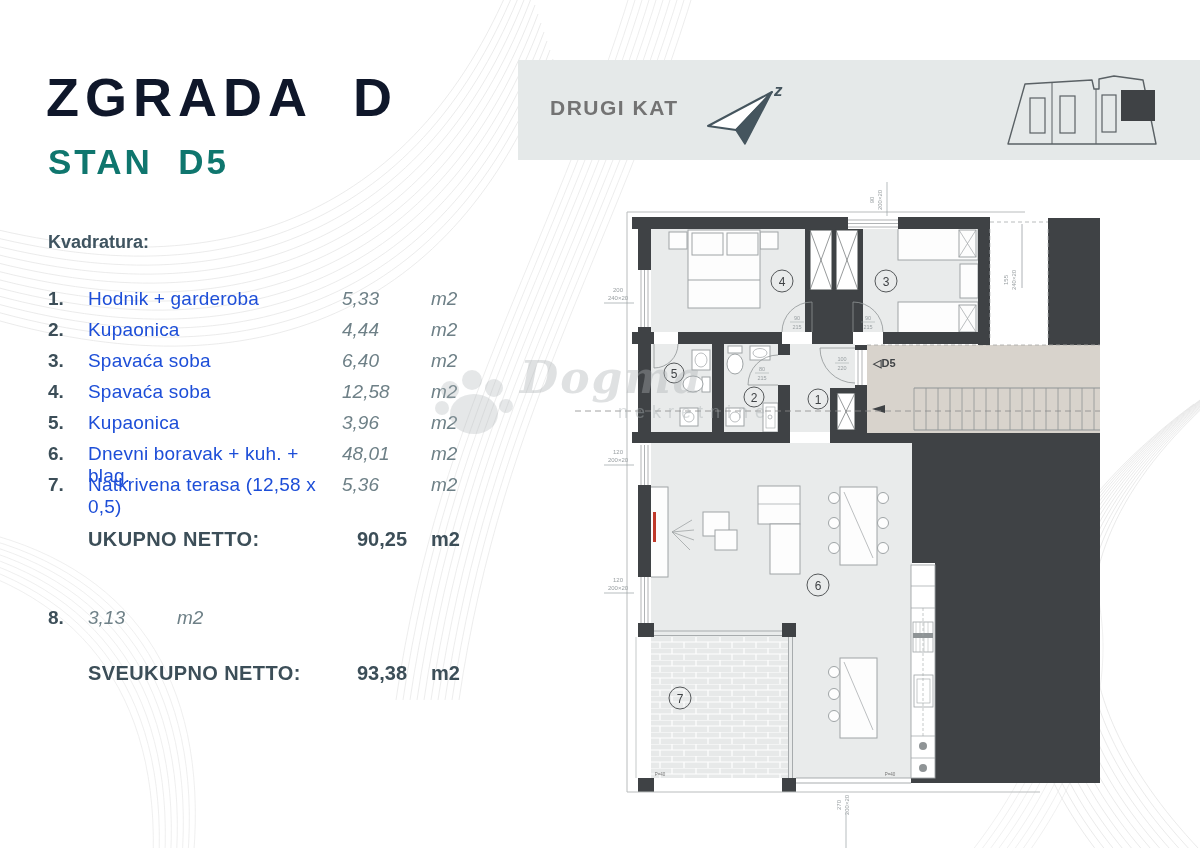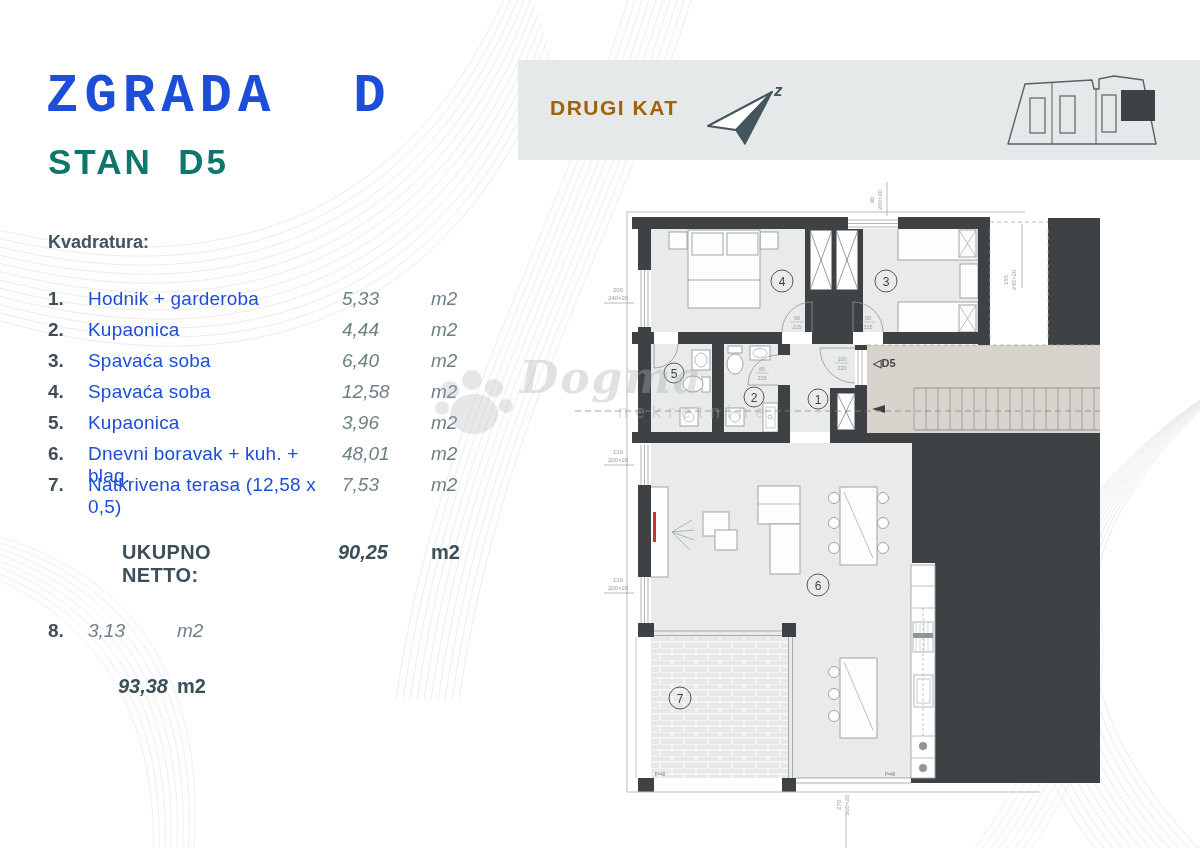--- a/index.html
+++ b/index.html
@@ -2,42 +2,42 @@
 <html><head>
 <meta charset="utf-8">
 <style>
   html,body{margin:0;padding:0;}
   .page{position:relative;width:1200px;height:848px;background:#ffffff;overflow:hidden;
         font-family:"Liberation Sans", sans-serif;}
   
   #waves{position:absolute;left:0;top:0;z-index:0;}
   
   .building-title{position:absolute;left:46px;top:66px;font-size:54px;font-weight:bold;
-        letter-spacing:6px;color:#1d4ed8;white-space:pre;z-index:2;font-family:Liberation Mono, monospace;}
+        letter-spacing:6px;color:#0f172a;white-space:pre;z-index:2;}
   .unit-title{position:absolute;left:48px;top:142px;font-size:35px;font-weight:bold;
         letter-spacing:3px;color:#0f766e;white-space:pre;z-index:2;}
   .areas-heading{position:absolute;left:48px;top:232px;font-size:18px;font-weight:bold;
         color:#3f5460;z-index:2;}
   
   .areas{position:absolute;left:48px;top:288px;width:427px;z-index:2;}
   .arow{display:flex;align-items:baseline;height:31px;font-size:19px;}
   .arow .num{width:40px;font-weight:bold;color:#3c4e58;}
   .arow .lbl{flex:1;color:#1d4ed8;letter-spacing:.2px;}
   .arow .val{width:80px;font-style:italic;color:#6e8087;}
   .arow .unit{width:44px;padding-left:9px;font-style:italic;color:#6e8087;}
   .trow{display:flex;align-items:baseline;height:31px;font-size:20px;font-weight:bold;color:#3c4e58;}
   .trow .sp{width:40px;}
   .trow .lbl{flex:1;letter-spacing:.4px;}
-  .trow .val{width:80px;text-align:right;font-style:italic;}
+  .trow .val{width:80px;text-align:center;}
   .trow .unit{width:44px;padding-left:9px;font-style:normal;}
-  .mt28{margin-top:36px;gap:34px;} .mt48{margin-top:48px;} .mt24{margin-top:24px;}
+  .mt28{margin-top:23px;} .mt48{margin-top:48px;} .mt24{margin-top:24px;}
   
   .floorbar{position:absolute;left:518px;top:60px;width:682px;height:100px;background:#e5e9e9;z-index:2;}
   .floorbar .flabel{position:absolute;left:32px;top:36px;font-size:21px;font-weight:bold;
-        letter-spacing:1.5px;color:#a16207;}
+        letter-spacing:1.5px;color:#737373;}
   .north{position:absolute;left:182px;top:20px;}
   .bldg{position:absolute;right:30px;top:12px;}
   
   #plan{position:absolute;left:570px;top:180px;z-index:1;}
   
   .watermark{position:absolute;left:428px;top:348px;z-index:3;display:flex;align-items:flex-start;
         pointer-events:none;}
   .wm-name{font-family:"DejaVu Serif", serif;font-weight:bold;font-size:44px;line-height:60px;
         color:rgba(170,176,179,0.38);letter-spacing:2px;font-style:italic;}
   .wm-sub{font-size:18px;letter-spacing:7px;color:rgba(170,176,179,0.42);margin-left:98px;margin-top:-6px;}
@@ -155,39 +155,40 @@
     </div>
     <div class="arow">
       <span class="num">6.</span>
       <span class="lbl">Dnevni boravak + kuh. + blag.</span>
       <span class="val">48,01</span>
       <span class="unit">m2</span>
     </div>
     <div class="arow">
       <span class="num">7.</span>
       <span class="lbl">Natkrivena terasa (12,58 x 0,5)</span>
-      <span class="val">7,53</span>
+      <span class="val">5,36</span>
       <span class="unit">m2</span>
     </div>
 
     <div class="trow mt28">
       <span class="sp"></span>
       <span class="lbl">UKUPNO NETTO:</span>
       <span class="val">90,25</span>
       <span class="unit">m2</span>
     </div>
 
     <div class="arow mt48">
       <span class="num">8.</span>
       <span class="val">3,13</span>
       <span class="unit">m2</span>
     </div>
 
     <div class="trow mt24">
       <span class="sp"></span>
+      <span class="lbl">SVEUKUPNO NETTO:</span>
       <span class="val">93,38</span>
       <span class="unit">m2</span>
     </div>
   </div>
 
   <div class="floorbar">
     <div class="flabel">DRUGI KAT</div>
     <svg class="north" width="92" height="72" viewBox="0 0 92 72">
       <polygon points="8,46 72,12 36,50" fill="#ffffff" stroke="#45555e" stroke-width="2" stroke-linejoin="round"></polygon>
       <polygon points="36,50 72,12 45,64" fill="#45555e" stroke="#45555e" stroke-width="1.5" stroke-linejoin="round"></polygon>

